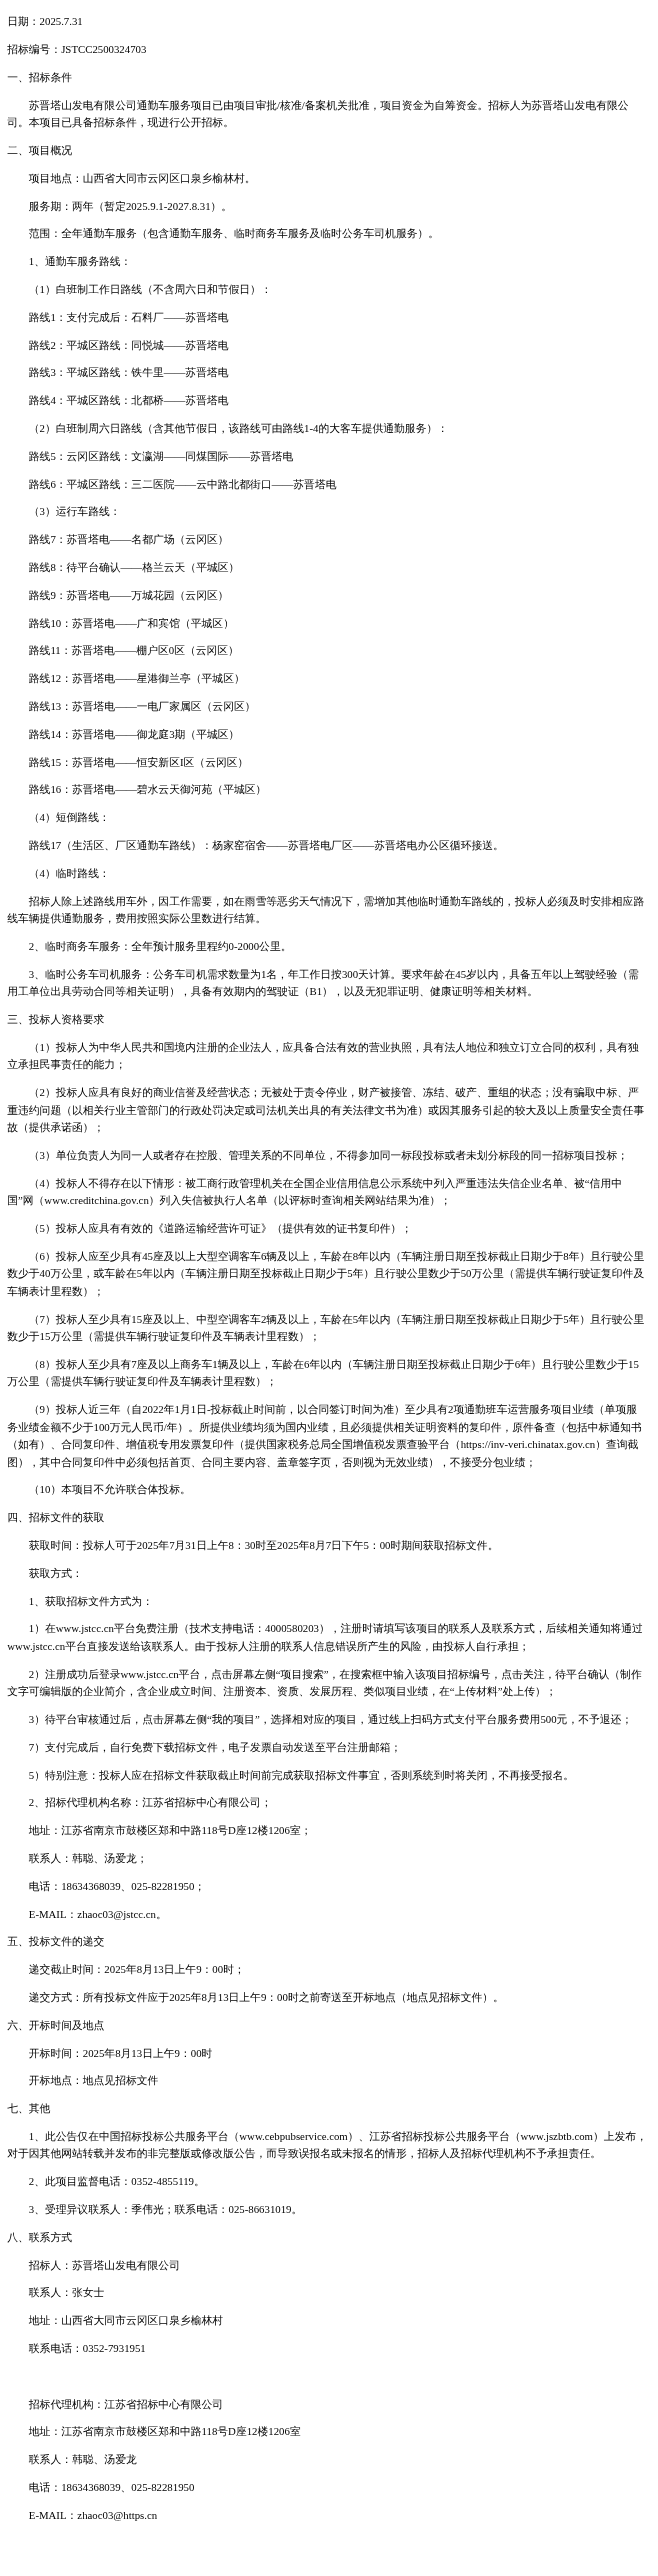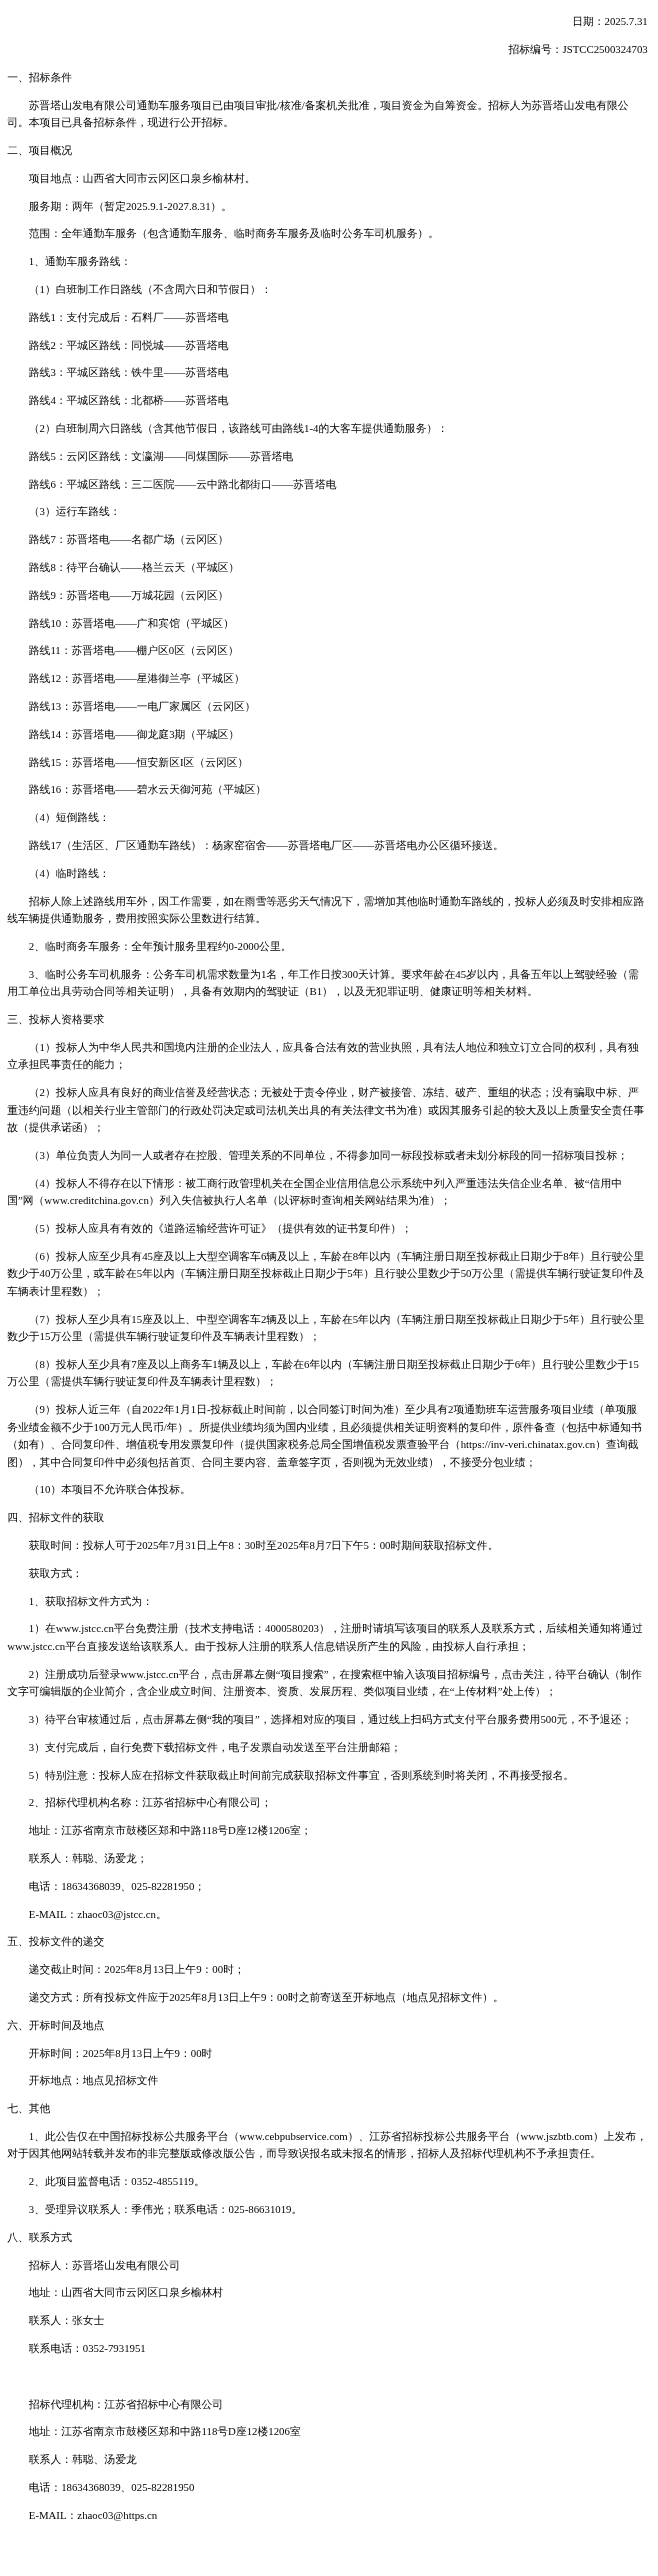--- a/index.html
+++ b/index.html
@@ -20,21 +20,20 @@
     margin: 0;
     font-size: 10.8px;
     line-height: 17.5px;
     word-break: break-all;
     white-space: normal;
   }
   .doc p + p { margin-top: 10.3px; }
   .meta {
     text-indent: 0;
     font-weight: normal;
-    text-align: right;
   }
   .heading {
     font-weight: normal;
     font-family: "DejaVu Sans", "Liberation Sans", sans-serif;
     font-size: 10.8px;
   }
   .para { text-indent: 2em; }
   .gap { height: 17.5px; }
 </style>
 </head>
@@ -87,41 +86,41 @@
       <p class="para">（8）投标人至少具有7座及以上商务车1辆及以上，车龄在6年以内（车辆注册日期至投标截止日期少于6年）且行驶公里数少于15万公里（需提供车辆行驶证复印件及车辆表计里程数）；</p>
       <p class="para">（9）投标人近三年（自2022年1月1日-投标截止时间前，以合同签订时间为准）至少具有2项通勤班车运营服务项目业绩（单项服务业绩金额不少于100万元人民币/年）。所提供业绩均须为国内业绩，且必须提供相关证明资料的复印件，原件备查（包括中标通知书（如有）、合同复印件、增值税专用发票复印件（提供国家税务总局全国增值税发票查验平台（https://inv-veri.chinatax.gov.cn）查询截图），其中合同复印件中必须包括首页、合同主要内容、盖章签字页，否则视为无效业绩），不接受分包业绩；</p>
       <p class="para">（10）本项目不允许联合体投标。</p>
       <p class="heading">四、招标文件的获取</p>
       <p class="para">获取时间：投标人可于2025年7月31日上午8：30时至2025年8月7日下午5：00时期间获取招标文件。</p>
       <p class="para">获取方式：</p>
       <p class="para">1、获取招标文件方式为：</p>
       <p class="para">1）在www.jstcc.cn平台免费注册（技术支持电话：4000580203），注册时请填写该项目的联系人及联系方式，后续相关通知将通过www.jstcc.cn平台直接发送给该联系人。由于投标人注册的联系人信息错误所产生的风险，由投标人自行承担；</p>
       <p class="para">2）注册成功后登录www.jstcc.cn平台，点击屏幕左侧“项目搜索”，在搜索框中输入该项目招标编号，点击关注，待平台确认（制作文字可编辑版的企业简介，含企业成立时间、注册资本、资质、发展历程、类似项目业绩，在“上传材料”处上传）；</p>
       <p class="para">3）待平台审核通过后，点击屏幕左侧“我的项目”，选择相对应的项目，通过线上扫码方式支付平台服务费用500元，不予退还；</p>
-      <p class="para">3）支付完成后，自行免费下载招标文件，电子发票自动发送至平台注册邮箱；</p>
+      <p class="para">7）支付完成后，自行免费下载招标文件，电子发票自动发送至平台注册邮箱；</p>
       <p class="para">5）特别注意：投标人应在招标文件获取截止时间前完成获取招标文件事宜，否则系统到时将关闭，不再接受报名。</p>
       <p class="para">2、招标代理机构名称：江苏省招标中心有限公司；</p>
       <p class="para">地址：江苏省南京市鼓楼区郑和中路118号D座12楼1206室；</p>
       <p class="para">联系人：韩聪、汤爱龙；</p>
       <p class="para">电话：18634368039、025-82281950；</p>
       <p class="para">E-MAIL：zhaoc03@jstcc.cn。</p>
       <p class="heading">五、投标文件的递交</p>
       <p class="para">递交截止时间：2025年8月13日上午9：00时；</p>
       <p class="para">递交方式：所有投标文件应于2025年8月13日上午9：00时之前寄送至开标地点（地点见招标文件）。</p>
       <p class="heading">六、开标时间及地点</p>
       <p class="para">开标时间：2025年8月13日上午9：00时</p>
       <p class="para">开标地点：地点见招标文件</p>
       <p class="heading">七、其他</p>
       <p class="para">1、此公告仅在中国招标投标公共服务平台（www.cebpubservice.com）、江苏省招标投标公共服务平台（www.jszbtb.com）上发布，对于因其他网站转载并发布的非完整版或修改版公告，而导致误报名或未报名的情形，招标人及招标代理机构不予承担责任。</p>
       <p class="para">2、此项目监督电话：0352-4855119。</p>
       <p class="para">3、受理异议联系人：季伟光；联系电话：025-86631019。</p>
       <p class="heading">八、联系方式</p>
       <p class="para">招标人：苏晋塔山发电有限公司</p>
+      <p class="para">联系人：张女士</p>
       <p class="para">地址：山西省大同市云冈区口泉乡榆林村</p>
-      <p class="para">联系人：张女士</p>
       <p class="para">联系电话：0352-7931951</p>
       <p class="gap"></p>
       <p class="para">招标代理机构：江苏省招标中心有限公司</p>
       <p class="para">地址：江苏省南京市鼓楼区郑和中路118号D座12楼1206室</p>
       <p class="para">联系人：韩聪、汤爱龙</p>
       <p class="para">电话：18634368039、025-82281950</p>
       <p class="para">E-MAIL：zhaoc03@https.cn</p>
     </div>
 </div>
 

